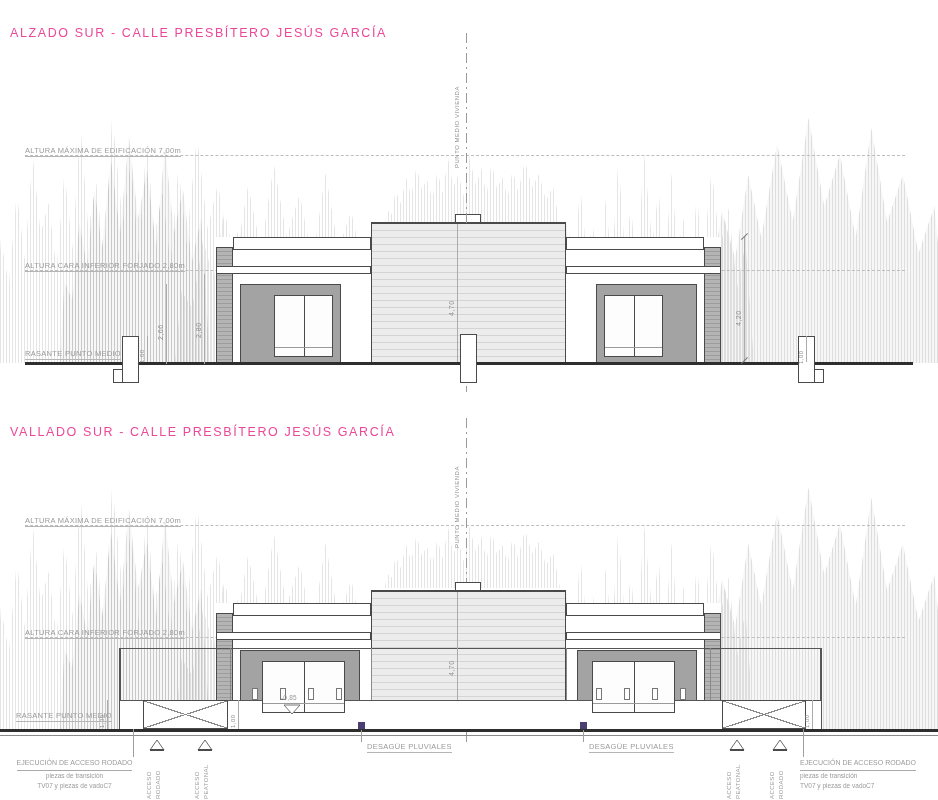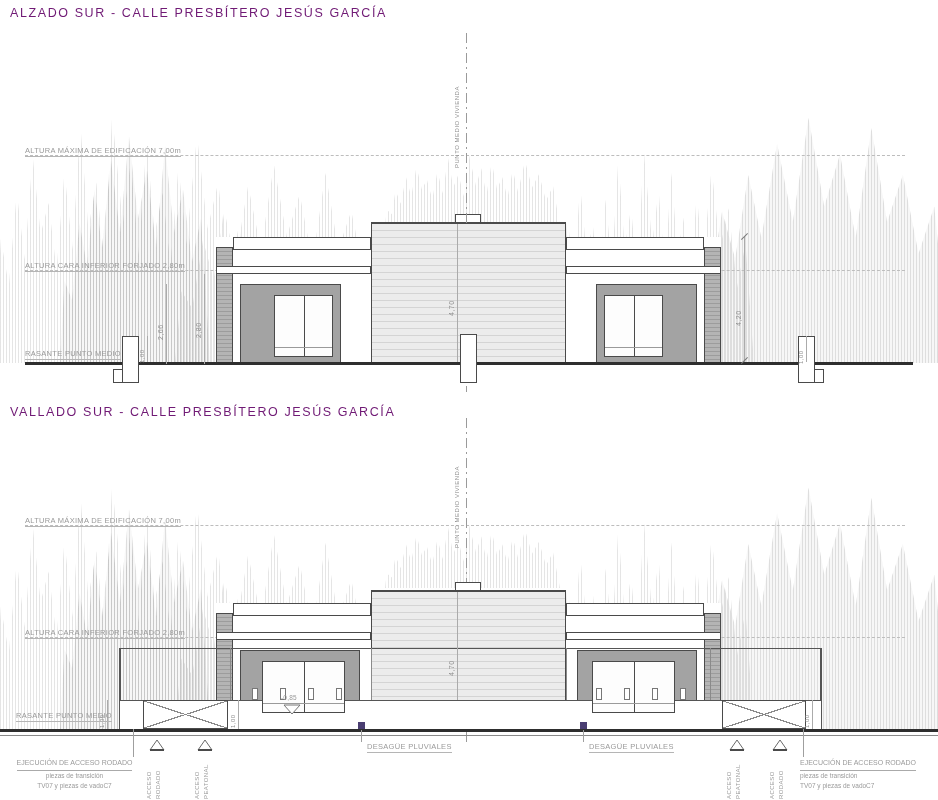--- a/index.html
+++ b/index.html
@@ -4,21 +4,21 @@
 <style>
   :root{
     --line:#4a4a4a; --panel:#a3a3a3; --dim:#8f8f8f; --label:#9a9a9a;
     --purple:#4a3e72; --ground:#2e2e2e; --dashed:#bdbdbd;
   }
   html,body{margin:0;padding:0;background:#fff;}
   #canvas{position:relative;width:938px;height:800px;background:#fff;overflow:hidden;
           font-family:"Liberation Sans","DejaVu Sans",sans-serif;}
   .abs{position:absolute;}
   .sheet{position:absolute;left:0;width:938px;height:400px;}
-  .title{font-size:12.5px;letter-spacing:1.6px;color:#701a75;white-space:nowrap;z-index:6;}
+  .title{font-size:12.5px;letter-spacing:1.6px;color:#ec4899;white-space:nowrap;z-index:6;margin-top:20px;}
   .lbl{font-size:7.5px;color:var(--label);letter-spacing:.3px;white-space:nowrap;z-index:5;
        padding-bottom:1px;border-bottom:1px solid #b5b5b5;background:transparent;}
   .lbl-plain{font-size:7px;color:var(--label);letter-spacing:.2px;white-space:nowrap;z-index:5;}
   .vtext{writing-mode:vertical-rl;transform:rotate(180deg);font-size:7px;color:var(--dim);
          letter-spacing:.5px;white-space:nowrap;z-index:5;}
   .vsmall{font-size:6px;}
   .dashH{height:0;border-top:1px dashed var(--dashed);z-index:1;}
   .dashdot{width:1px;z-index:4;background:repeating-linear-gradient(180deg,#9a9a9a 0 10px,
            transparent 10px 14px,#9a9a9a 14px 16px,transparent 16px 20px);}
   .dimline{width:1px;background:#ababab;z-index:5;}

